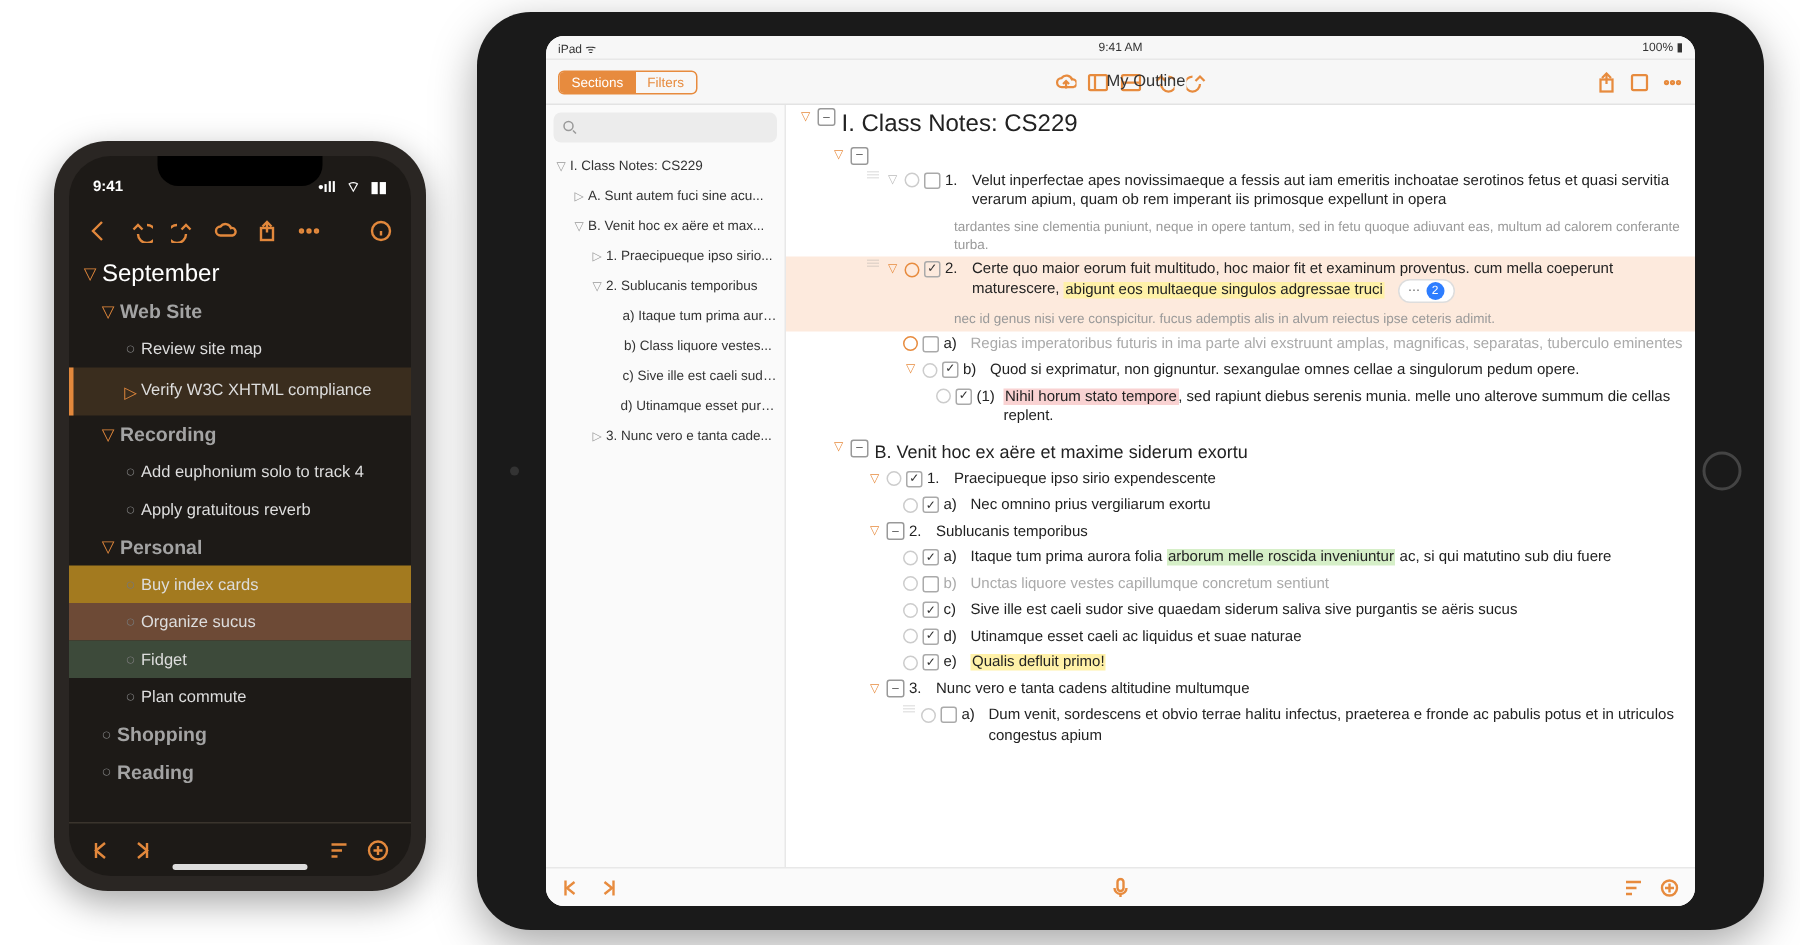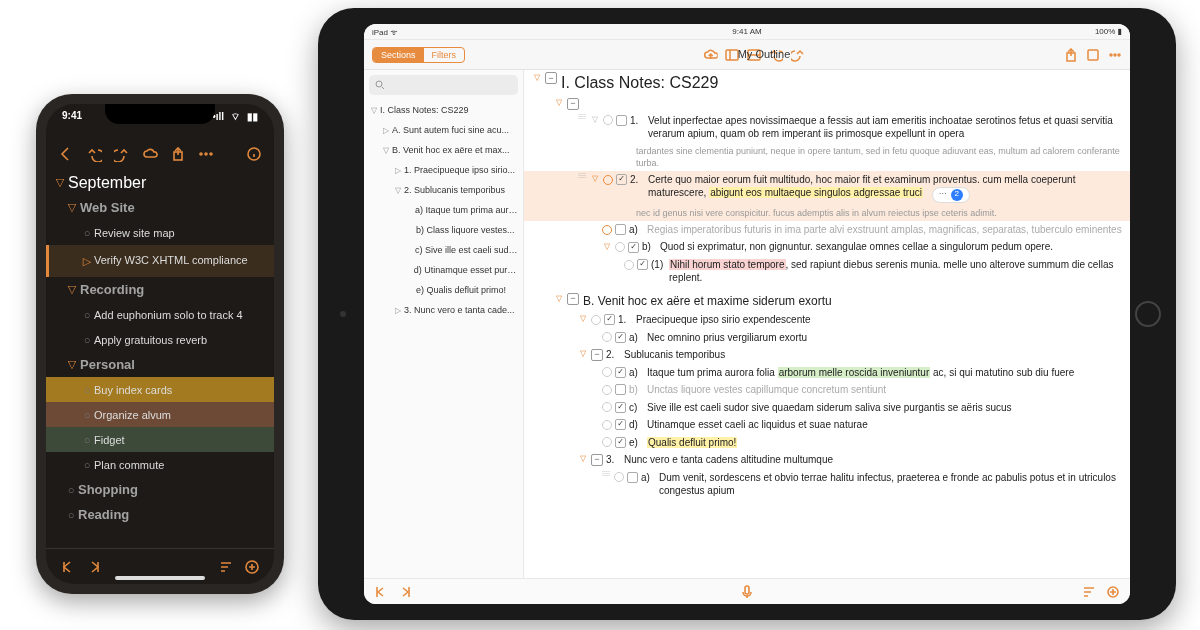--- a/index.html
+++ b/index.html
@@ -3,21 +3,21 @@
 <meta charset="utf-8">
 <style>
   *{box-sizing:border-box;margin:0;padding:0;font-family:-apple-system,Helvetica,Arial,sans-serif;}
   body{background:#fff;width:1200px;height:630px;position:relative;overflow:hidden;}
   .stage{position:absolute;inset:0;}
 
   
   .phone{position:absolute;left:36px;top:94px;width:248px;height:500px;background:#2a2623;border-radius:36px;box-shadow:0 8px 24px rgba(0,0,0,.35);padding:10px;}
   .phone-screen{width:100%;height:100%;background:#1d1a17;border-radius:28px;overflow:hidden;display:flex;flex-direction:column;position:relative;}
   .notch{position:absolute;top:0;left:50%;transform:translateX(-50%);width:110px;height:20px;background:#000;border-radius:0 0 14px 14px;z-index:5;}
-  .p-statusbar{height:34px;display:flex;justify-content:space-between;align-items:flex-start;padding:6px 16px 0;color:#fff;font-size:10px;font-weight:600;}
+  .p-statusbar{height:34px;display:flex;justify-content:space-between;align-items:center;padding:6px 16px 0;color:#fff;font-size:10px;font-weight:600;}
   .p-status-right span{margin-left:4px;font-size:10px;}
   .p-toolbar{height:32px;display:flex;gap:12px;align-items:center;padding:0 12px;color:#e2883c;}
   .p-toolbar svg{width:16px;height:16px;stroke:#e2883c;fill:none;stroke-width:1.6;}
   .p-outline{flex:1;overflow:hidden;font-size:11px;color:#ddd;}
   .p-row{display:flex;align-items:center;height:25px;padding:0 6px;}
   .p-row .disc{width:16px;text-align:center;color:#e2883c;}
   .p-row .status{width:14px;text-align:center;color:#777;}
   .p-row .lbl{flex:1;white-space:nowrap;overflow:hidden;text-overflow:ellipsis;}
   .p-h0{font-size:16px;font-weight:500;color:#fff;}
   .p-h1{font-size:13px;font-weight:600;color:#a3a3a3;}
@@ -160,21 +160,21 @@
       <div class="p-row" style="padding-left:18px">
             <span class="disc">▽</span>
             <span class="lbl p-h1">Personal</span>
           </div>
       <div class="p-row p-hl-yellow" style="padding-left:34px">
             <span class="status">○</span>
             <span class="lbl p-h2">Buy index cards</span>
           </div>
       <div class="p-row p-hl-brown" style="padding-left:34px">
             <span class="status">○</span>
-            <span class="lbl p-h2">Organize alvum</span>
+            <span class="lbl p-h2">Organize sucus</span>
           </div>
       <div class="p-row p-hl-green" style="padding-left:34px">
             <span class="status">○</span>
             <span class="lbl p-h2">Fidget</span>
           </div>
       <div class="p-row" style="padding-left:34px">
             <span class="status">○</span>
             <span class="lbl p-h2">Plan commute</span>
           </div>
 
@@ -321,25 +321,20 @@
                 <span class="pad" style="width:36px"></span>
                 <span class="d"></span>
                 <span class="lbl">c) Sive ille est caeli sudo...</span>
               </div>
               <div class="t-nrow">
                 <span class="pad" style="width:36px"></span>
                 <span class="d"></span>
                 <span class="lbl">d) Utinamque esset purus...</span>
               </div>
               <div class="t-nrow">
-                <span class="pad" style="width:36px"></span>
-                <span class="d"></span>
-                <span class="lbl">e) Qualis defluit primo!</span>
-              </div>
-              <div class="t-nrow">
                 <span class="pad" style="width:24px"></span>
                 <span class="d">▷</span>
                 <span class="lbl">3. Nunc vero e tanta cade...</span>
               </div>
             </div>
       </div>
 
       <div class="t-main">
 
         <div class="t-orow" style="padding-left:8px">

